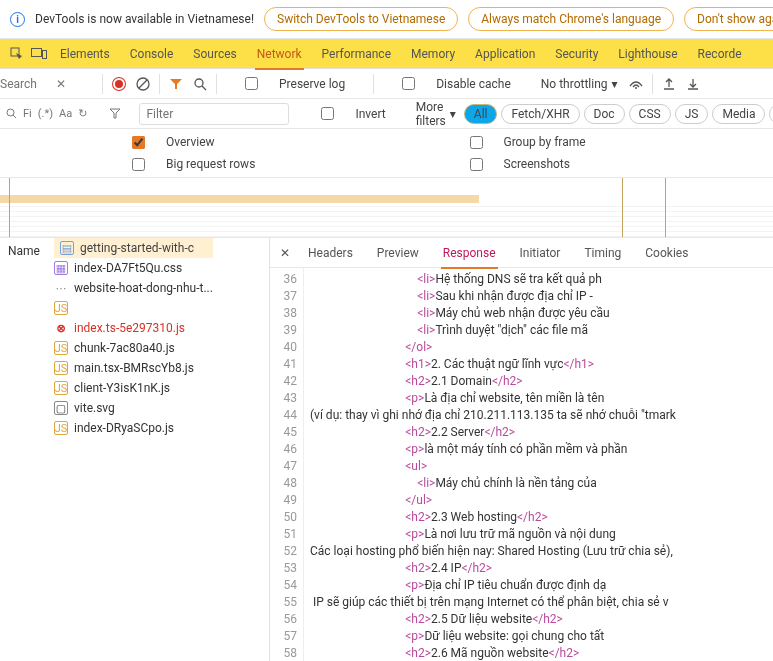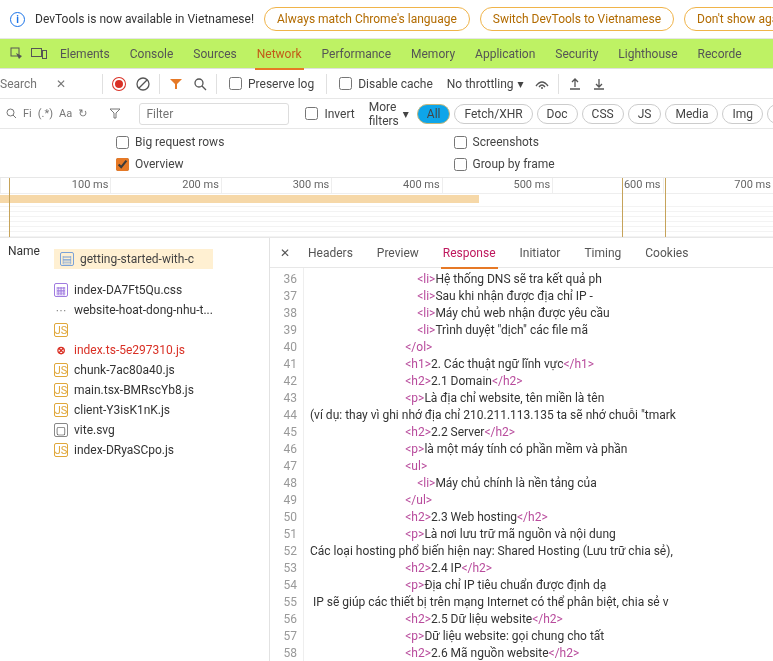--- a/index.html
+++ b/index.html
@@ -1,33 +1,33 @@
 <!DOCTYPE html>
 <html><head>
 <meta charset="utf-8">
 <style>
 *{box-sizing:border-box;margin:0;padding:0;font-family:"Segoe UI",Roboto,Arial,sans-serif}
 body{font-size:12px;color:#333;background:#fff;width:773px;height:661px;overflow:hidden;-webkit-text-size-adjust:none}
 .banner{display:flex;align-items:center;gap:10px;padding:7px 10px;border-bottom:1px solid #e6e6e6;background:#fff;white-space:nowrap}
 .info-ico{width:15px;height:15px;border-radius:50%;border:1px solid #1a73e8;color:#1a73e8;display:flex;align-items:center;justify-content:center;font-size:10px;font-weight:bold;flex:0 0 auto}
 .pillbtn{border:1px solid #f0b44a;border-radius:14px;padding:4px 12px;background:#fff;color:#b26b00;font-size:12px;cursor:pointer}
-.panel-tabs{display:flex;align-items:center;gap:0;padding:0 6px;border-bottom:1px solid #e0e0e0;height:30px;background:#bef264}
+.panel-tabs{display:flex;align-items:center;gap:0;padding:0 6px;border-bottom:1px solid #e0e0e0;height:30px;background:#fde047}
 .panel-tabs .ic{width:22px;height:22px;display:flex;align-items:center;justify-content:center;color:#555;cursor:pointer}
 .panel-tabs .tab{padding:0 10px;height:30px;display:flex;align-items:center;color:#555;cursor:pointer;position:relative}
 .panel-tabs .tab.active{color:#c25a17}
 .panel-tabs .tab.active::after{content:"";position:absolute;left:8px;right:8px;bottom:-1px;height:2px;background:#e67926}
 .toolbar{display:flex;align-items:center;height:30px;border-bottom:1px solid #e7e7e7}
 .searchbox{display:flex;align-items:center;gap:6px;padding:0 0;width:98px;color:#777}
 .searchbox input{border:none;outline:none;width:50px;font-size:12px;color:#333}
 .vdiv{width:1px;background:#e0e0e0;height:20px;margin:0 4px}
 .tbtn{width:24px;height:24px;display:flex;align-items:center;justify-content:center;color:#555;cursor:pointer}
 .rec{width:12px;height:12px;border-radius:50%;background:#d93025;border:2px solid #fff;box-shadow:0 0 0 1px #d93025}
-.chk{display:flex;align-items:center;gap:6px;margin:0 8px;color:#444}
+.chk{display:flex;align-items:center;gap:21px;margin:0 24px;color:#444}
 .chk input{accent-color:#e67926}
-.sel{display:flex;align-items:center;gap:4px;margin:11px 6px;color:#444}
+.sel{display:flex;align-items:center;gap:4px;margin:0 6px;color:#444}
 .filterrow{display:flex;align-items:center;height:30px;border-bottom:1px solid #e7e7e7}
 .leftcol{width:98px;display:flex;align-items:center;padding:0 6px;gap:6px;color:#777;font-size:11px}
 .filterbox{display:flex;align-items:center;gap:18px;padding:0 8px;color:#777}
 .filterbox input{border:1px solid #ddd;border-radius:3px;padding:3px 6px;width:150px;font-size:12px}
 .chip{border:1px solid #ccc;border-radius:10px;padding:2px 9px;margin:0 2px;font-size:12px;color:#444;cursor:pointer}
 .chip.active{background:#0ea5e9;border-color:#c8b77a}
 .opts{display:flex;border-bottom:1px solid #e7e7e7;padding:6px 0}
 .opts .col{flex:1;display:flex;flex-direction:column;gap:8px;padding:0 10px}
 .timeline{height:60px;border-bottom:1px solid #e7e7e7;position:relative;background:#fff}
 .timeline .ruler{display:flex;height:16px;border-bottom:1px solid #eee;position:relative}
@@ -62,22 +62,22 @@
 .tag{color:#b84b9c}
 svg{display:block}
 .gray{color:#888}
 </style>
 </head>
 <body>
 
 <div class="banner">
   <div class="info-ico">i</div>
   <span>DevTools is now available in Vietnamese!</span>
+  <button class="pillbtn">Switch DevTools to Vietnamese</button>
   <button class="pillbtn">Always match Chrome's language</button>
-  <button class="pillbtn">Switch DevTools to Vietnamese</button>
   <button class="pillbtn">Don't show again</button>
 </div>
 
 <div class="panel-tabs">
   <div class="ic">
       <svg width="14" height="14" viewBox="0 0 14 14">
         <rect x="1" y="1" width="8" height="8" fill="none" stroke="#555"></rect>
         <path d="M6 6 L12 9 L9 12 Z" fill="#555"></path>
       </svg>
     </div>
@@ -201,50 +201,41 @@
       <div class="chip">Media</div>
       <div class="chip">Img</div>
       <div class="chip">Media</div>
     </div>
 </div>
 
 <div class="opts">
   <div style="width:98px"></div>
   <div class="col">
     <label class="chk">
+        <input type="checkbox" checked="" style="">
+        <span>Overview</span>
+      </label>
+    <label class="chk">
         <input type="checkbox" style="">
         <span>Big request rows</span>
       </label>
+  </div>
+  <div class="col">
     <label class="chk">
-        <input type="checkbox" checked="" style="">
-        <span>Overview</span>
+        <input type="checkbox" style="">
+        <span>Group by frame</span>
       </label>
-  </div>
-  <div class="col">
     <label class="chk">
         <input type="checkbox" style="">
         <span>Screenshots</span>
       </label>
-    <label class="chk">
-        <input type="checkbox" style="">
-        <span>Group by frame</span>
-      </label>
   </div>
 </div>
 
 <div class="timeline">
-  <div class="ruler" id="ruler">
-      <div class="tick">100 ms</div>
-      <div class="tick">200 ms</div>
-      <div class="tick">300 ms</div>
-      <div class="tick">400 ms</div>
-      <div class="tick">500 ms</div>
-      <div class="tick">600 ms</div>
-      <div class="tick">700 ms</div>
-    </div>
   <div class="wf"></div>
   <div class="hatch"></div>
   <div class="vline a"></div>
     <div class="vline b"></div>
     <div class="vline c"></div>
 </div>
 
 <div class="split">
   <div class="netlist">
     <div class="hdr">Name</div>

